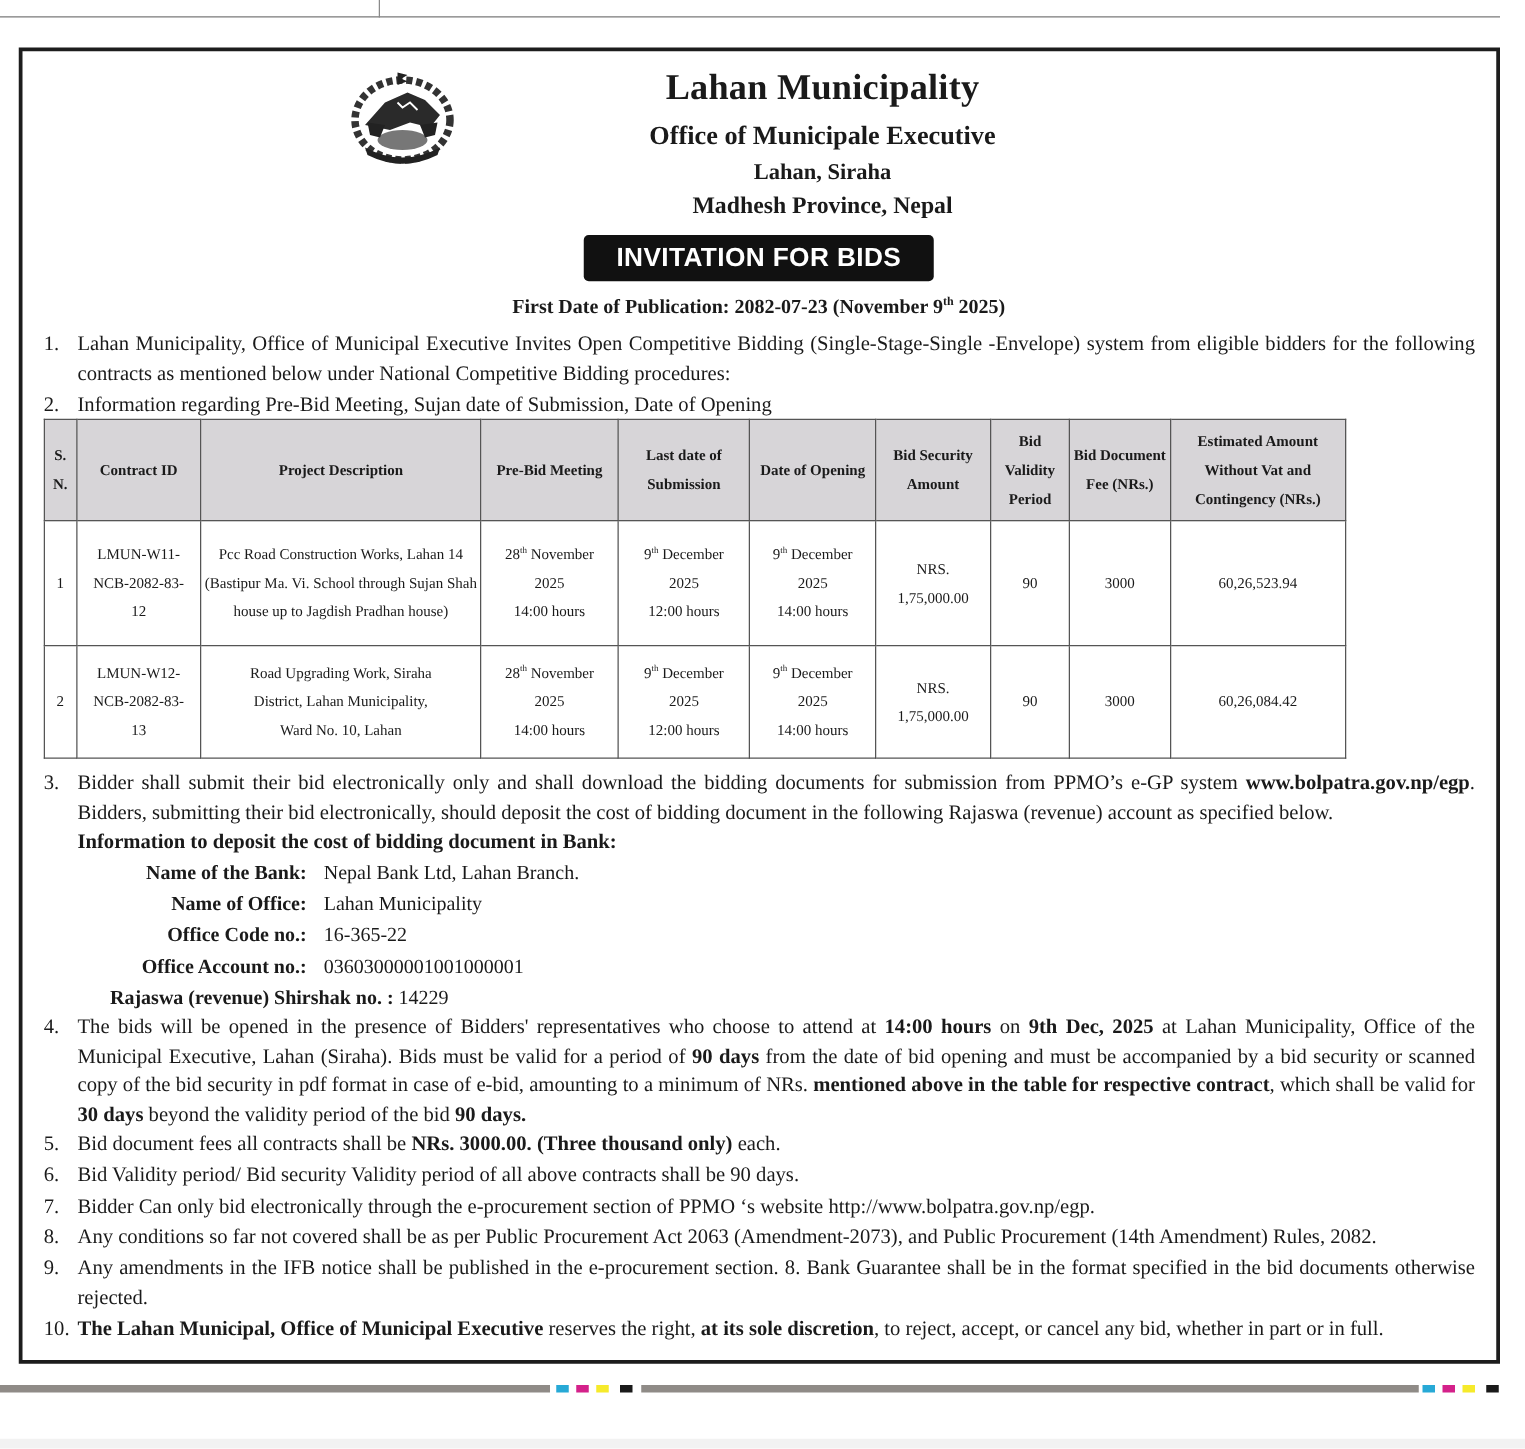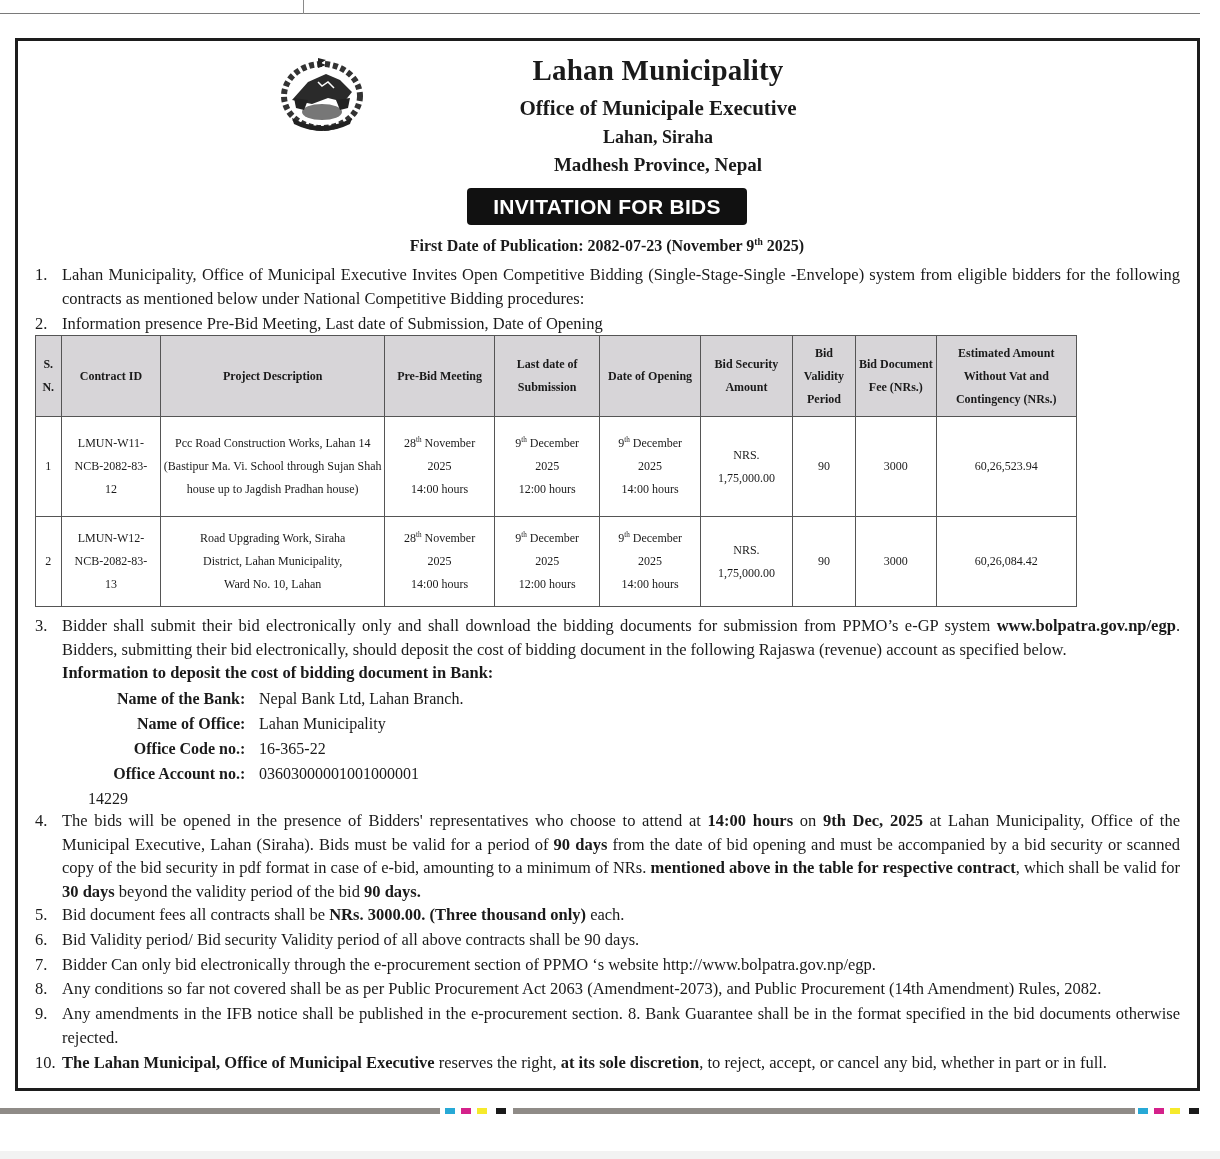--- a/index.html
+++ b/index.html
@@ -76,21 +76,21 @@
 <div class="ifb">INVITATION FOR BIDS</div>
 
 <div class="pubdate"><span>First Date of Publication: 2082-07-23 (November 9</span><sup>th</sup><span> 2025)</span></div>
 
 <div class="para" style="top:263px;">
   <span class="num">1.</span>
   <span class="txt">Lahan Municipality, Office of Municipal Executive Invites Open Competitive Bidding (Single-Stage-Single -Envelope) system from eligible bidders for the following contracts as mentioned below under National Competitive Bidding procedures:</span>
 </div>
 <div class="para" style="top:312px;">
   <span class="num">2.</span>
-  <span class="txt">Information presence Pre-Bid Meeting, Last date of Submission, Date of Opening</span>
+  <span class="txt">Information regarding Pre-Bid Meeting, Sujan date of Submission, Date of Opening</span>
 </div>
 
 <table class="bids-table">
   <colgroup>
     <col style="width:28px">
       <col style="width:108px">
       <col style="width:247px">
       <col style="width:123px">
     <col style="width:115px">
       <col style="width:112px">
@@ -161,20 +161,21 @@
     <span class="bank-label">Office Code no.</span>
       <span class="bank-colon">:</span>
       <span>16-365-22</span>
   </div>
   <div class="bank-row">
     <span class="bank-label">Office Account no.</span>
       <span class="bank-colon">:</span>
       <span>03603000001001000001</span>
   </div>
   <div class="bank-row wide">
+    <span class="bank-label">Rajaswa (revenue) Shirshak no. :</span>
       <span>14229</span>
   </div>
 </div>
 
 <div class="para" style="top:809px;">
   <span class="num">4.</span>
   <span class="txt"><span>The bids will be opened in the presence of Bidders' representatives who choose to attend at </span><span class="b">14:00 hours</span><span> on </span><span class="b">9th Dec, 2025</span><span> at Lahan Municipality, Office of the Municipal Executive, Lahan (Siraha). Bids must be valid for a period of </span><span class="b">90 days</span><span> from the date of bid opening and must be accompanied by a bid security or scanned copy of the bid security in pdf format in case of e-bid, amounting to a minimum of NRs. </span><span class="b">mentioned above in the table for respective contract</span><span>, which shall be valid for </span><span class="b">30 days</span><span> beyond the validity period of the bid </span><span class="b">90 days.</span></span>
 </div>
 
 <div class="para" style="top:903px;">

